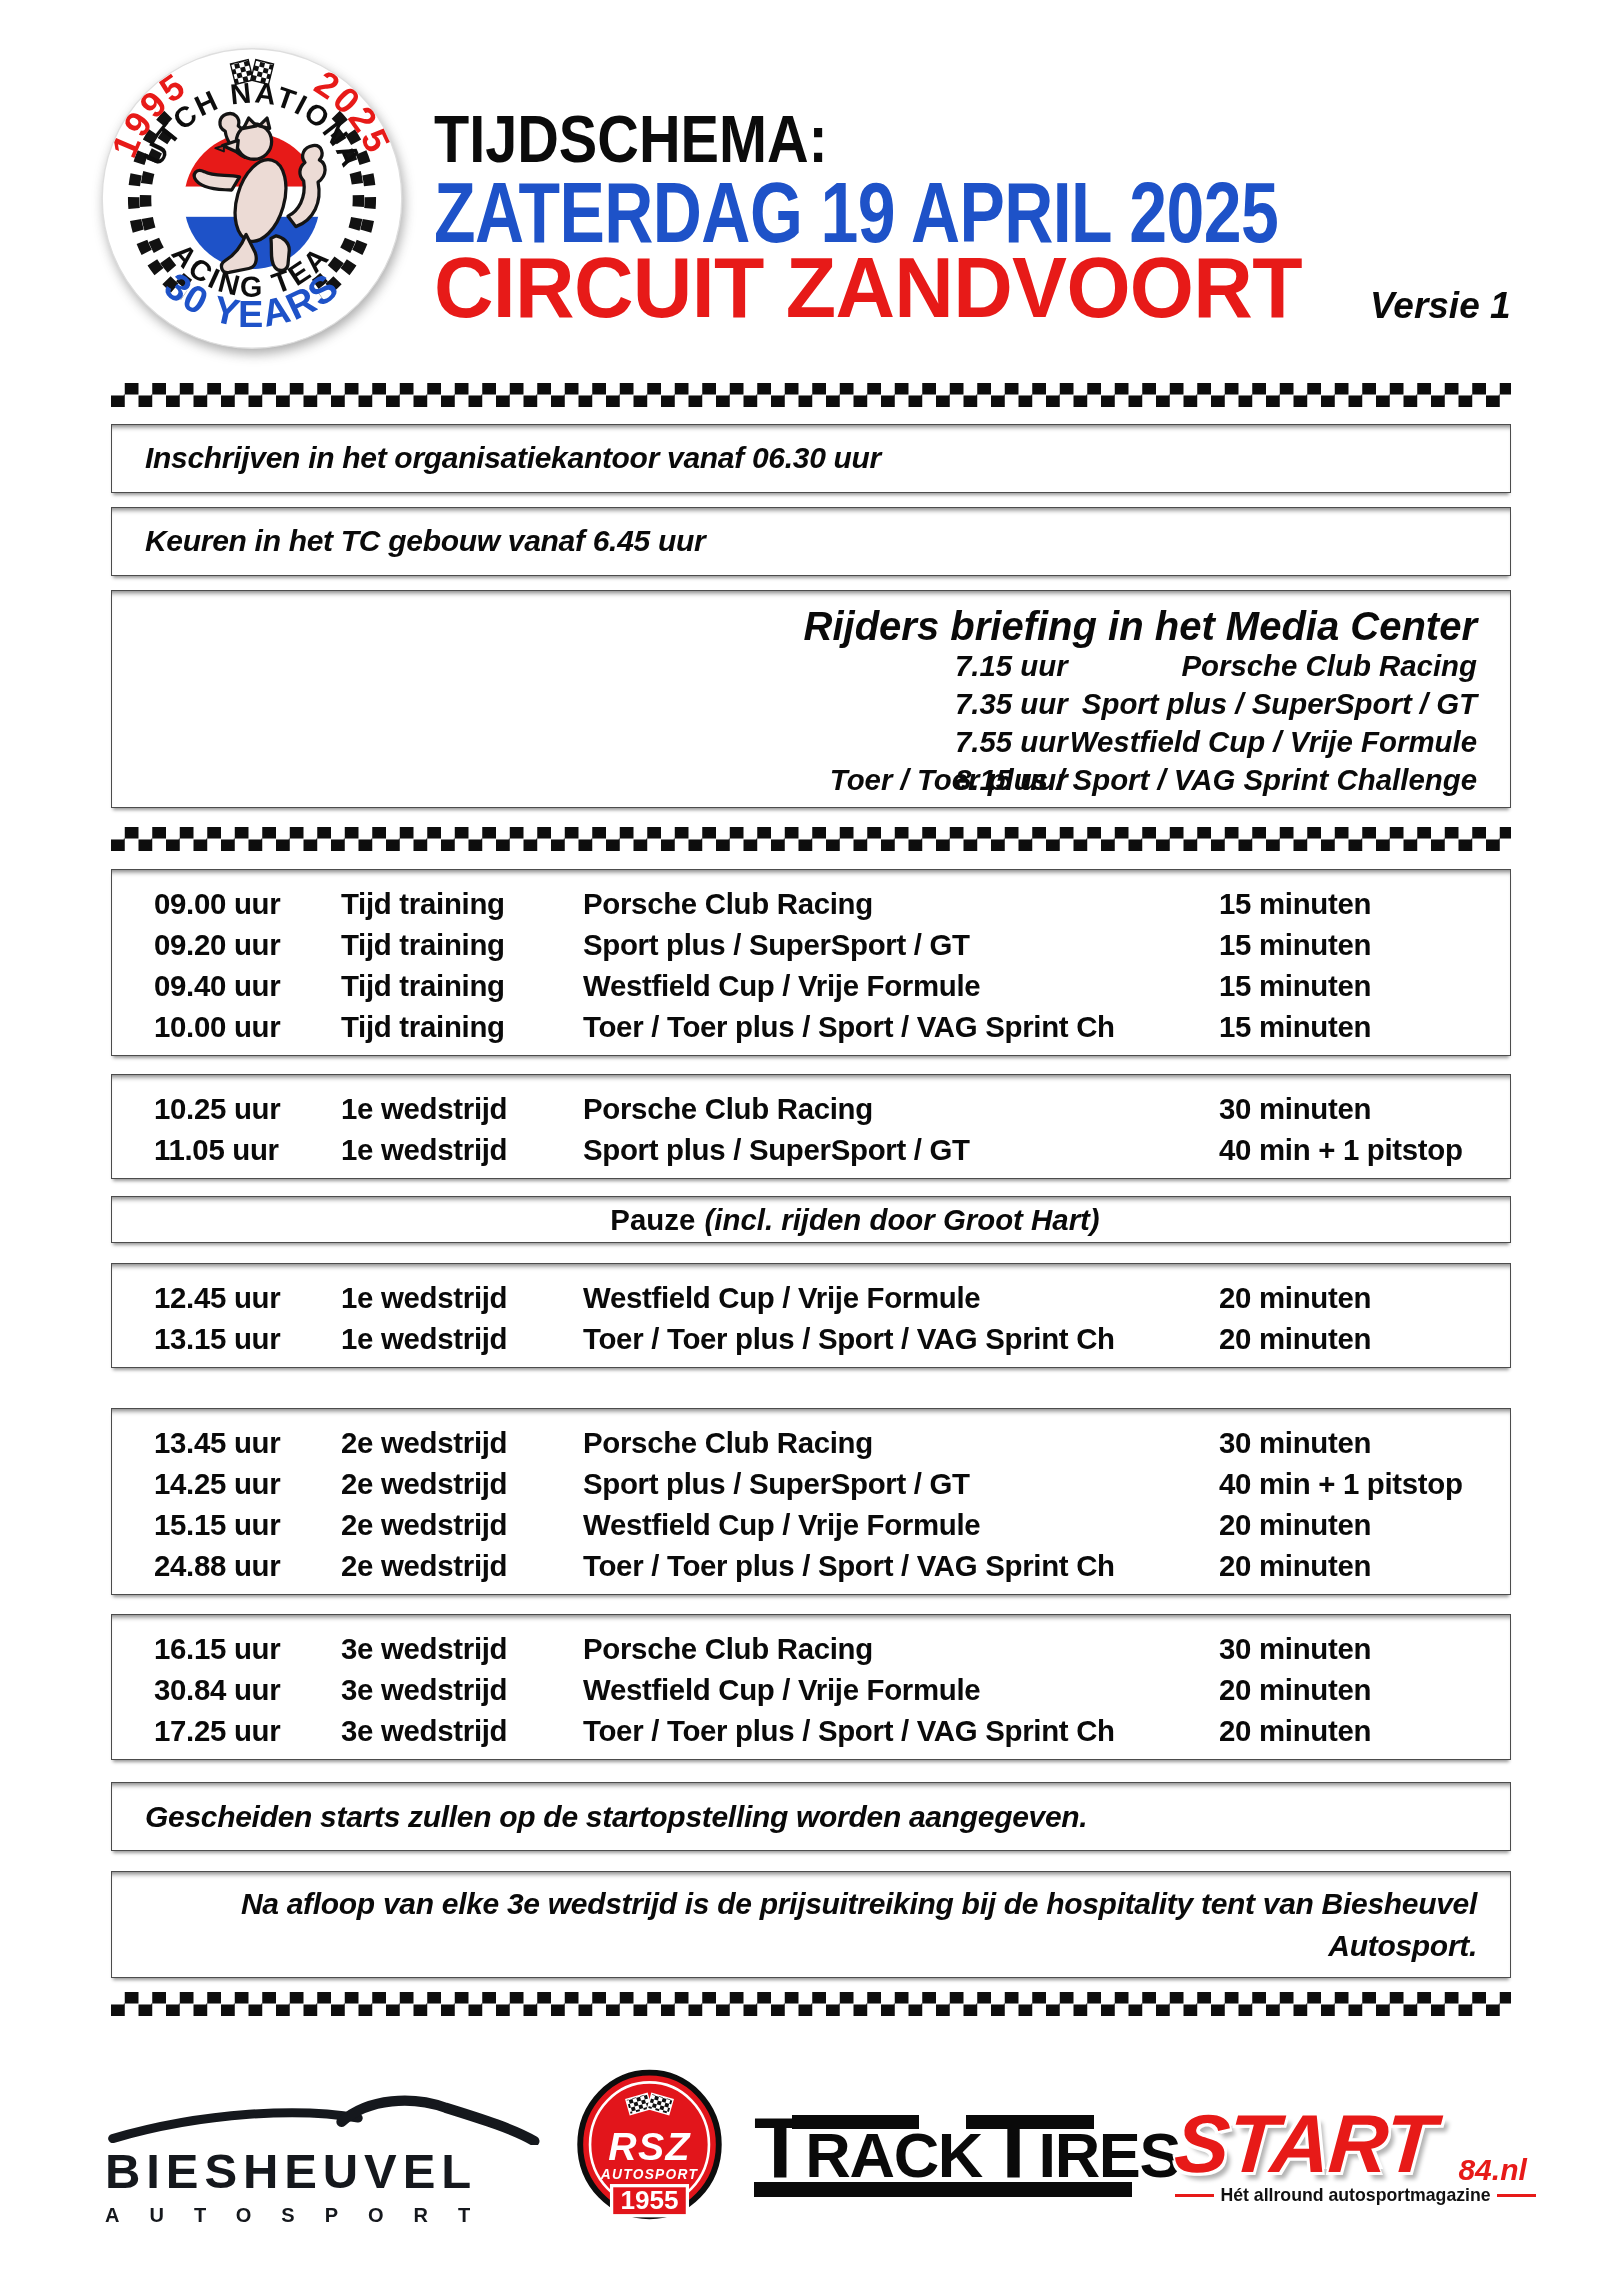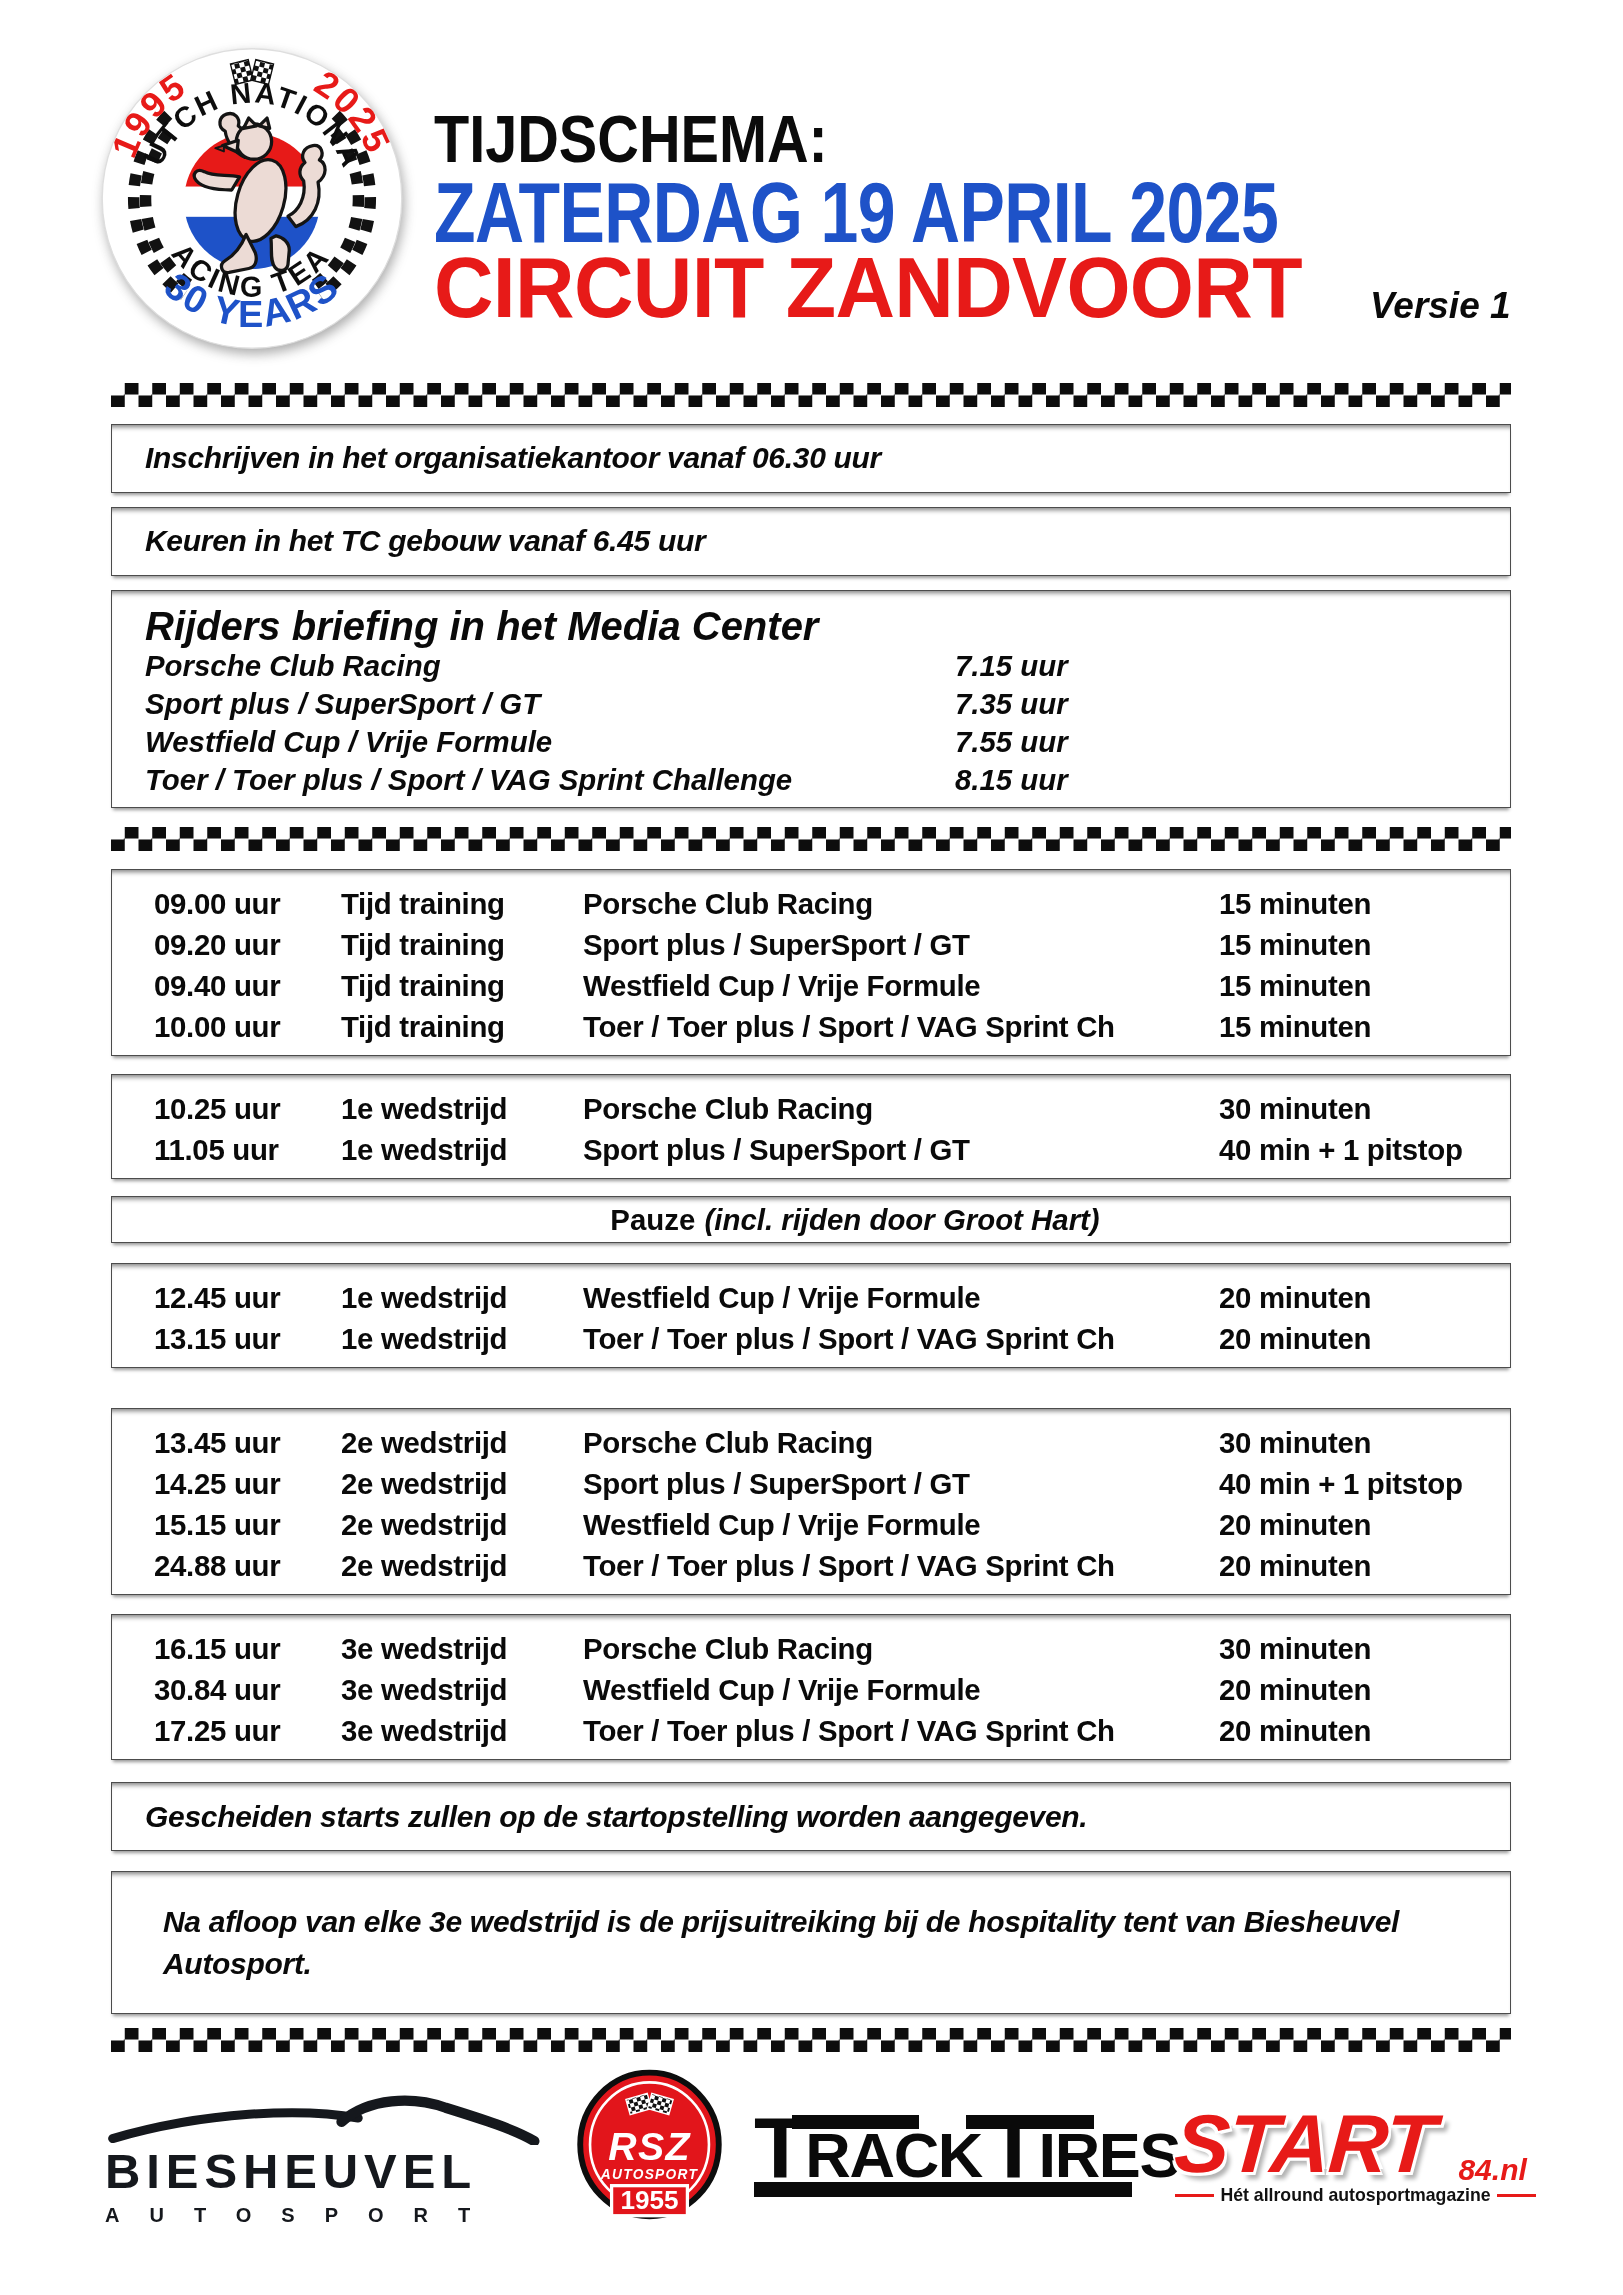--- a/index.html
+++ b/index.html
@@ -15,21 +15,21 @@
   .logo-svg{position:absolute;left:97px;top:42px;width:310px;height:313px;
             filter:drop-shadow(2px 5.2px 5.9px rgba(70,70,70,.45));}
   .h-line{position:absolute;left:434px;font-weight:bold;line-height:1;white-space:nowrap;
           transform-origin:left top;}
   .h-schema{top:105px;font-size:67px;transform:scaleX(.86);color:#0b0b0b;}
   .h-date{top:170px;font-size:85px;transform:scaleX(.80);color:var(--blue);letter-spacing:-0.7px;}
   .h-venue{top:245px;font-size:85px;transform:scaleX(.97);color:var(--red);letter-spacing:-0.7px;}
   .h-version{position:absolute;left:1370px;top:285px;font-size:37px;font-weight:bold;font-style:italic;}
 
   
-  .content{position:absolute;left:111px;top:383px;width:1400px;}
+  .content{position:absolute;left:111px;top:383px;width:1400px;text-align:right;}
   .checker{height:23.6px;
     background-image:conic-gradient(#0d0d0d 25%,#fff 0 50%,#0d0d0d 0 75%,#fff 0);
     background-size:27.5px 23.6px;background-position:0 0;}
   .mt22{margin-top:14.4px}.mt26{margin-top:17px}.mt28{margin-top:18.3px}
   .mt30{margin-top:19.6px}.mt34{margin-top:22px}.mt36{margin-top:40px}
 
   .box{box-sizing:border-box;border:1.3px solid #4c4c4c;background:#fff;position:relative;
        box-shadow:inset 0 5.9px 5.2px -3.9px #7e7e7e, 0 3.9px 3.3px -2px #979797;}
 
   .note-box{padding:0 33px;display:flex;align-items:center;min-height:69px;
@@ -298,21 +298,21 @@
         <span class="c-class">Toer / Toer plus / Sport / VAG Sprint Ch</span>
         <span class="c-dur">20 minuten</span>
       </div>
     </section>
 
     <section class="box note-box mt34">
       <p style="margin:0">Gescheiden starts zullen op de startopstelling worden aangegeven.</p>
     </section>
 
     <section class="box note-box note-tall mt30">
-      <p style="margin:18px">Na afloop van elke 3e wedstrijd is de prijsuitreiking bij de hospitality tent van Biesheuvel Autosport.</p>
+      <p style="margin:0">Na afloop van elke 3e wedstrijd is de prijsuitreiking bij de hospitality tent van Biesheuvel Autosport.</p>
     </section>
 
     <div class="checker mt22"></div>
   </div>
 
   <div class="biesheuvel">
     <svg class="bies-swoosh" viewBox="0 0 668 84">
       <path d="M6 74 C150 32 300 26 388 42" fill="none" stroke="#15181d" stroke-width="14" stroke-linecap="round"></path>
       <path d="M362 48 C404 10 474 8 524 26 C582 44 632 60 662 78" fill="none" stroke="#15181d" stroke-width="16" stroke-linecap="round"></path>
     </svg>

